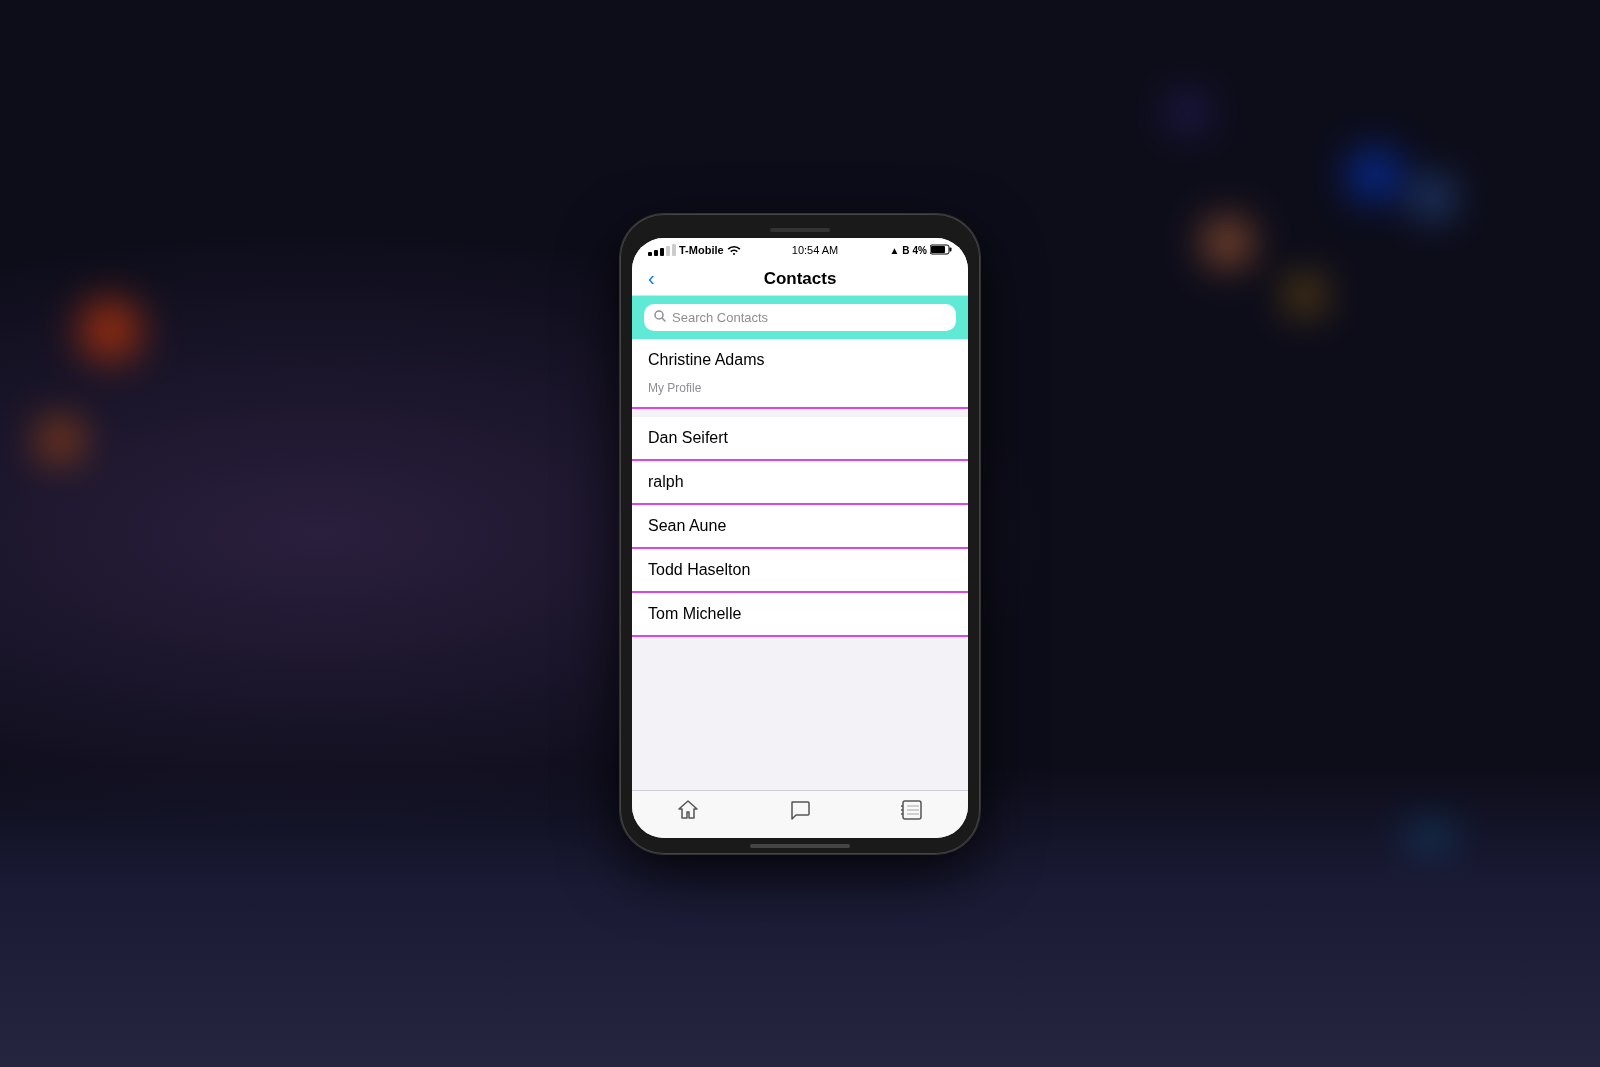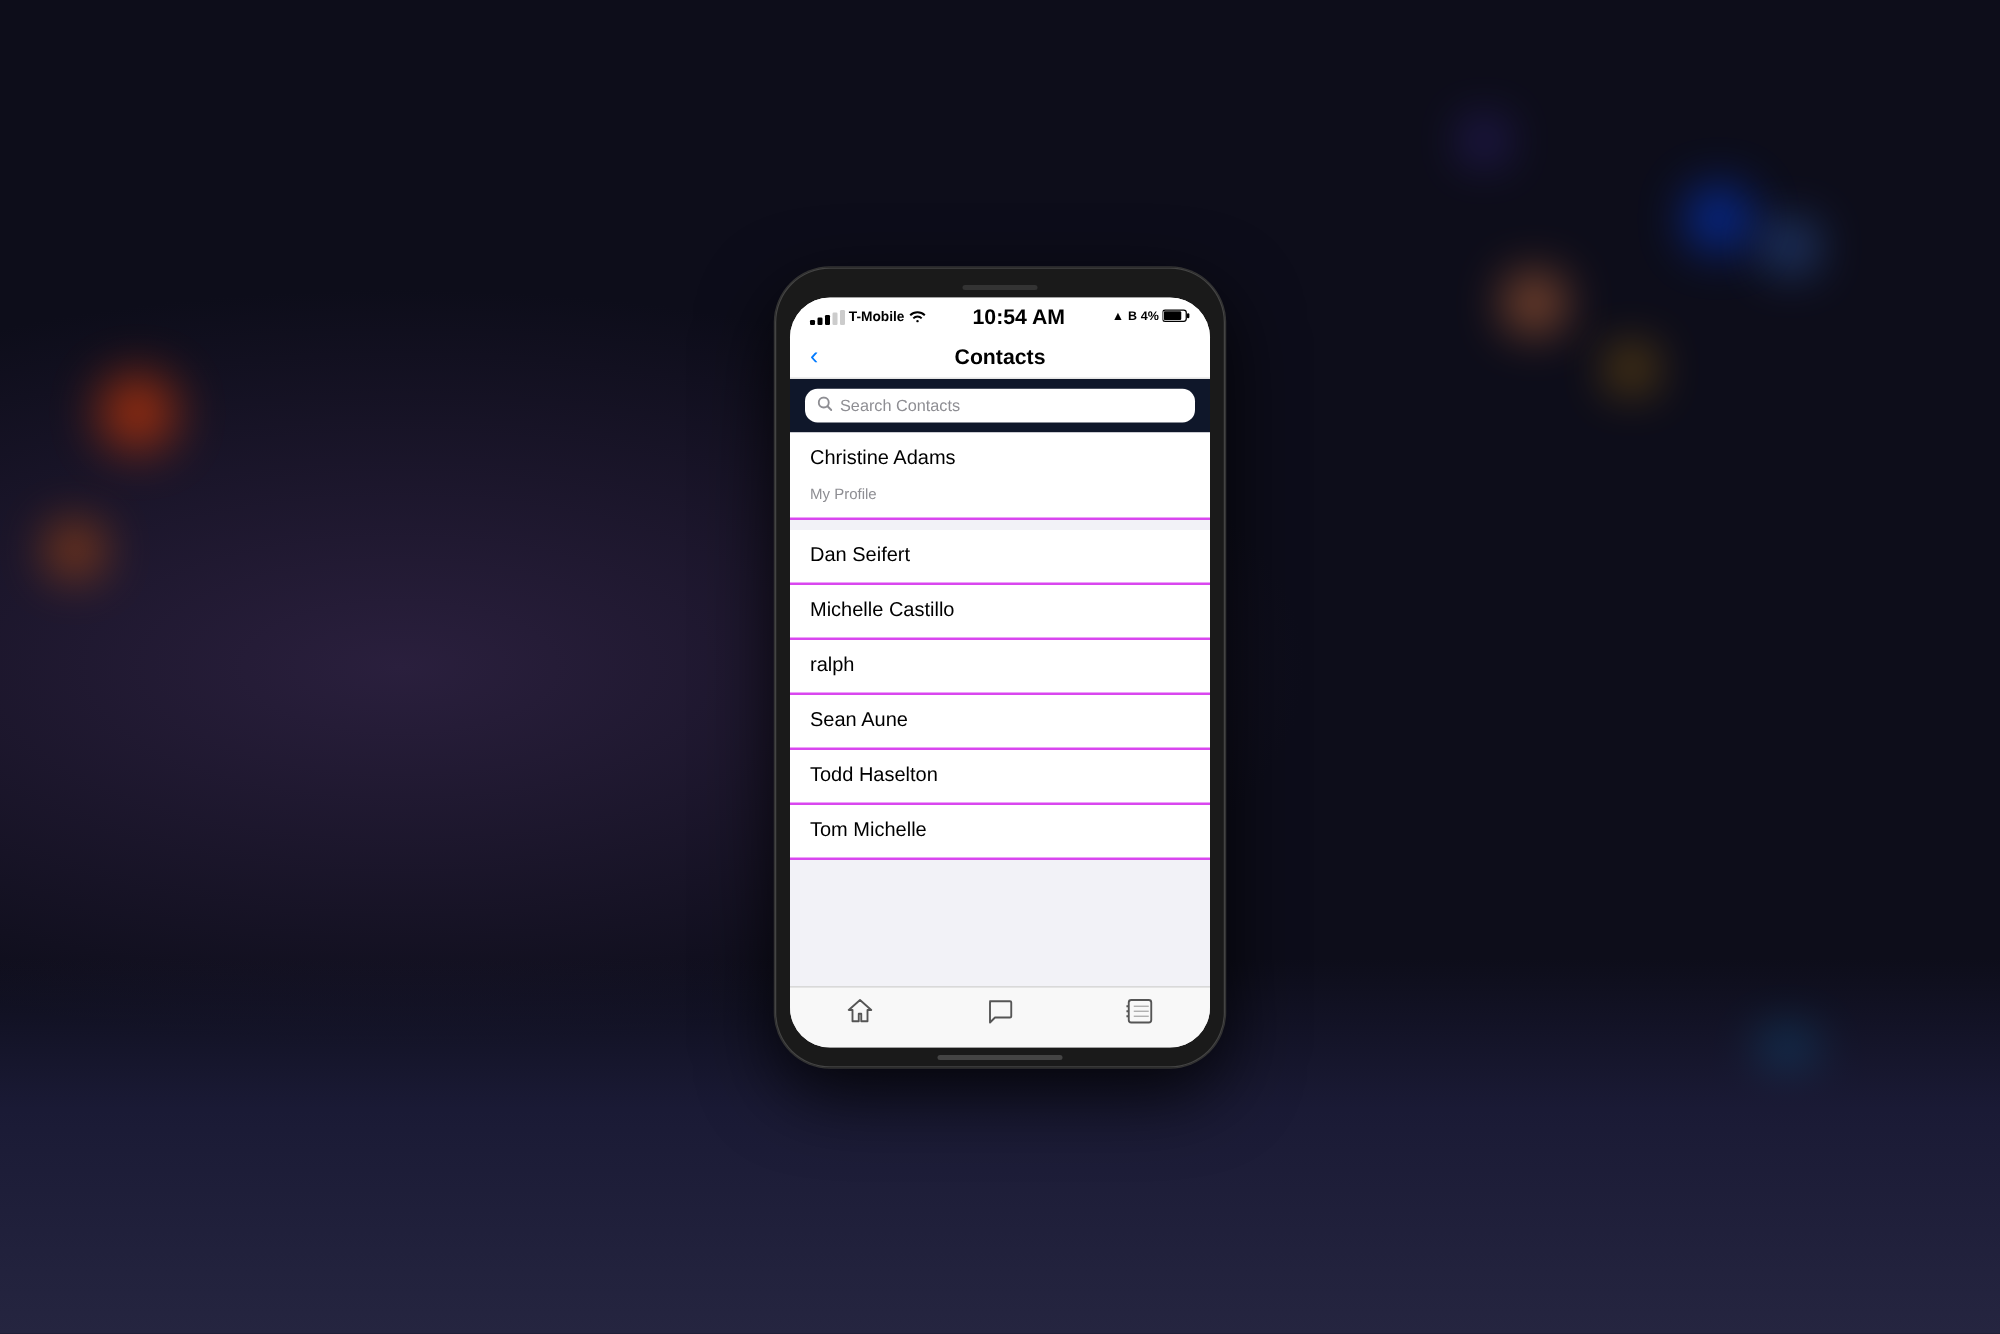--- a/index.html
+++ b/index.html
@@ -132,22 +132,22 @@
     .carrier {
       font-size: 11px;
       font-weight: 600;
     }
 
     .wifi-icon {
       font-size: 11px;
     }
 
     .status-center {
-      font-size: 17px;
-      font-weight: 700;
+      font-size: 11px;
+      font-weight: 400;
     }
 
     .status-right {
       display: flex;
       align-items: center;
       gap: 3px;
       font-size: 11px;
     }
 
     
@@ -171,21 +171,21 @@
     }
 
     .nav-title {
       font-size: 17px;
       font-weight: 600;
       color: #000;
     }
 
     
     .search-container {
-      background: #0f172a;
+      background: #5eead4;
       padding: 8px 12px;
       flex-shrink: 0;
     }
 
     .search-bar {
       background: #fff;
       border-radius: 10px;
       padding: 6px 10px;
       display: flex;
       align-items: center;
@@ -351,23 +351,20 @@
           <div class="contact-subtitle">My Profile</div>
         </div>
 
         <div class="section-gap"></div>
 
         <div class="contact-item">
           <div class="contact-name">Dan Seifert</div>
         </div>
 
 
-        <div class="contact-item">
-          <div class="contact-name">Michelle Castillo</div>
-        </div>
 
         <div class="contact-item">
           <div class="contact-name">ralph</div>
         </div>
 
         <div class="contact-item">
           <div class="contact-name">Sean Aune</div>
         </div>
 
         <div class="contact-item">

